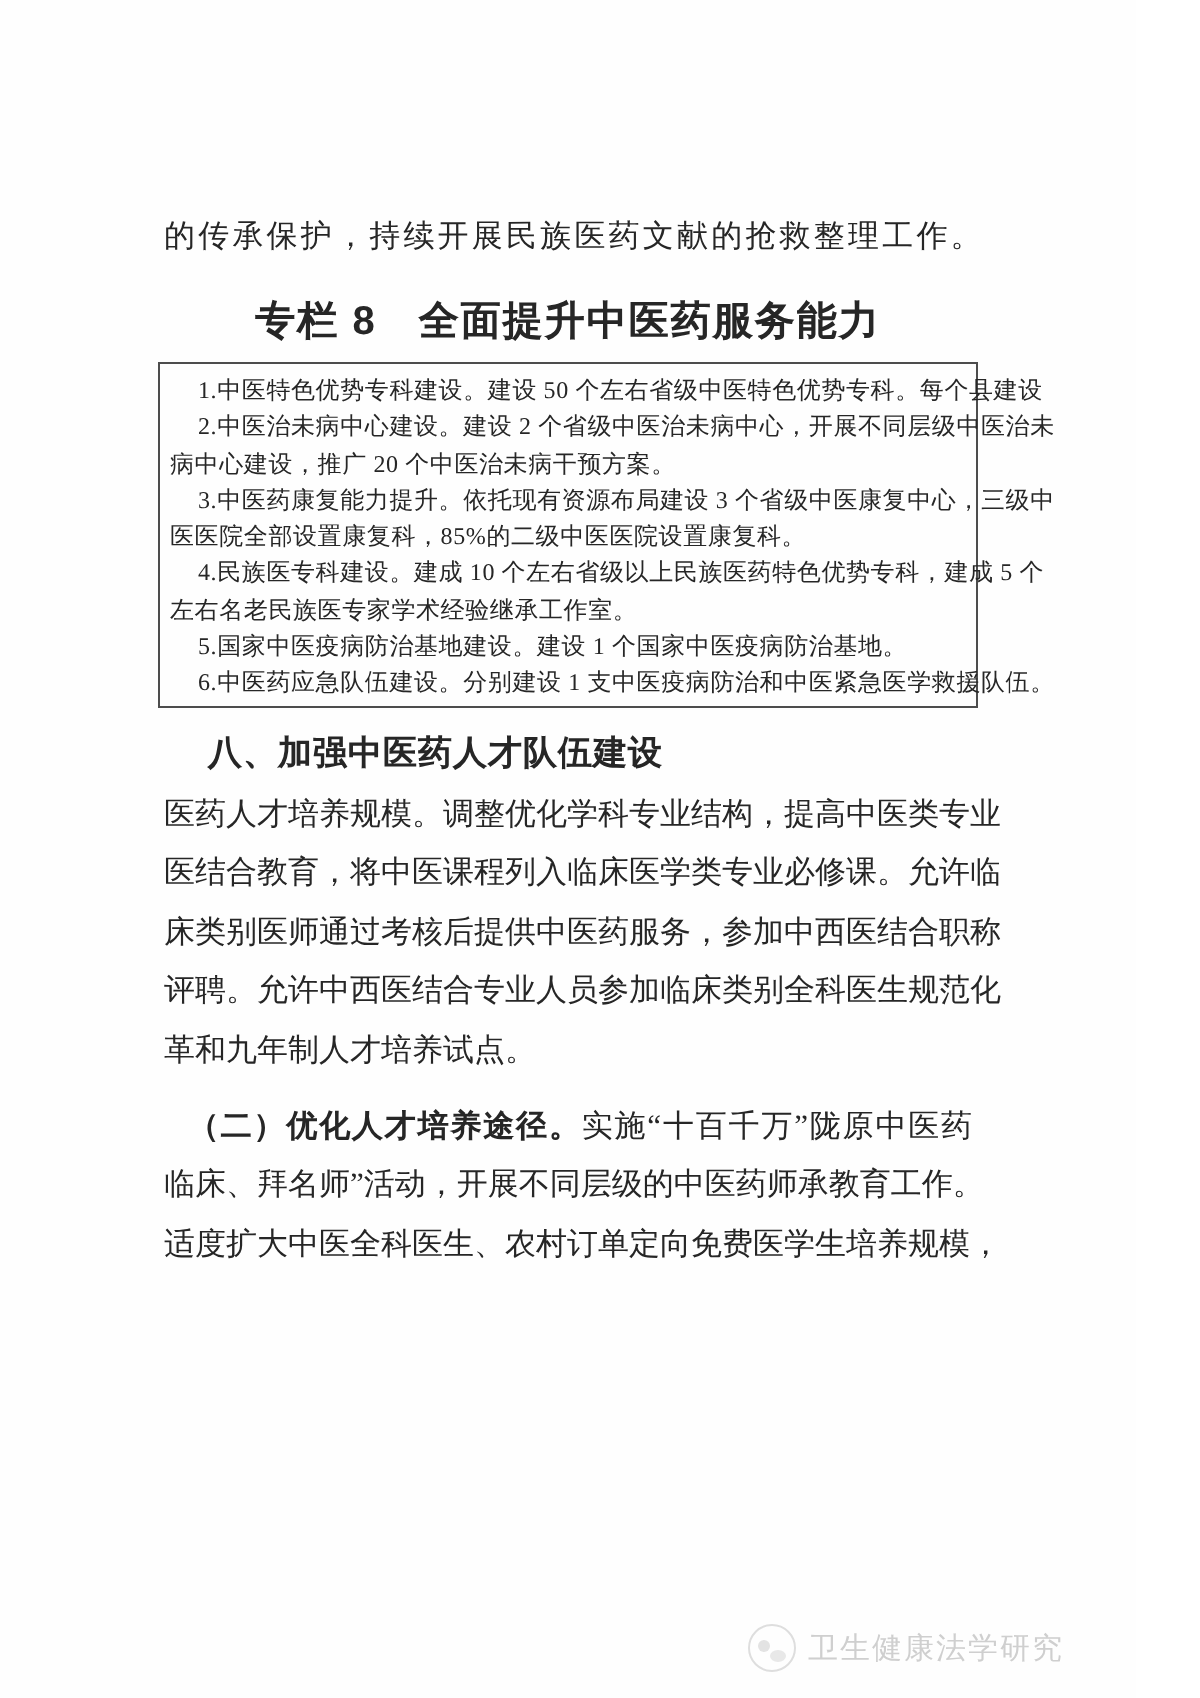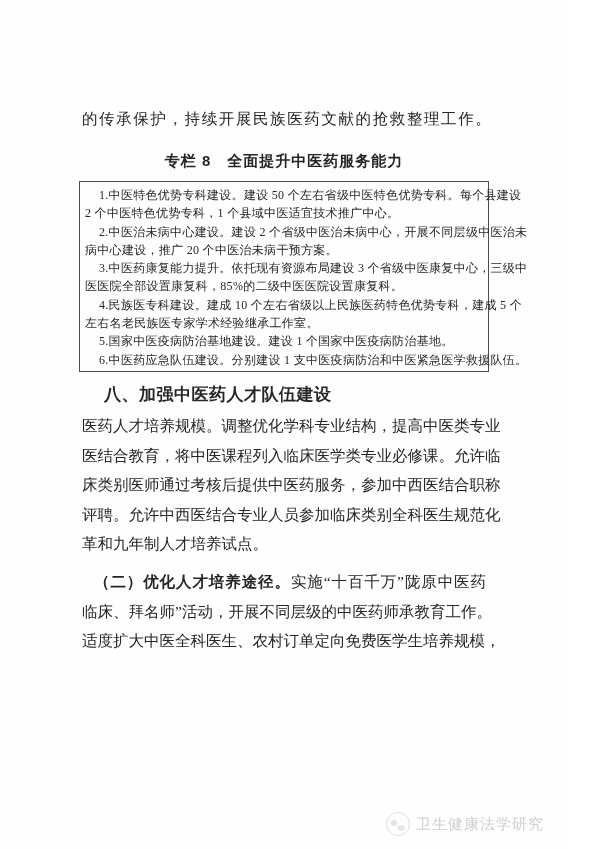--- a/index.html
+++ b/index.html
@@ -19,21 +19,21 @@
     line-height:26px;
     letter-spacing:1.6px;
     white-space:nowrap;
   }
   
   .box-title{
     margin-top:19px;
     text-align:center;
     font-family:"Liberation Sans","DejaVu Sans",sans-serif;
     font-weight:bold;
-    font-size:15px;
+    font-size:20px;
     line-height:20px;
     letter-spacing:1px;
   }
   
   .panel{
     margin:10px -3px 0 -3px;
     border:1.5px solid #4d4d4d;
     padding:4px 17px 2px 5px;
   }
   .box-line{
@@ -63,21 +63,21 @@
     white-space:nowrap;
     text-align:justify;
     text-align-last:justify;
   }
   .b-line.first{ text-indent:12px; }
   .b-line.last{ text-align:left; text-align-last:left; }
   .lead-in{ font-weight:600; }
   
   .watermark{
     position:absolute;
-    top:812px; right:24px;
+    top:812px; right:36px;
     display:flex; align-items:center; gap:6px;
     color:#cfcfcf;
     font-family:"Liberation Sans","DejaVu Sans",sans-serif;
     font-size:15px;
     letter-spacing:1px;
     user-select:none;
   }
   .wm-icon{
     width:24px;height:24px;flex:0 0 auto;
     position:relative;
@@ -102,21 +102,20 @@
 <body>
 
 <div class="page">
 
   <div class="intro-line">的传承保护，持续开展民族医药文献的抢救整理工作。</div>
 
   <div class="box-title">专栏 8　全面提升中医药服务能力</div>
 
   <div class="panel">
     <div class="box-line item-start jl">1.中医特色优势专科建设。建设 50 个左右省级中医特色优势专科。每个县建设</div>
-    <div class="box-line">2 个中医特色优势专科，1 个县域中医适宜技术推广中心。</div>
     <div class="box-line item-start jl">2.中医治未病中心建设。建设 2 个省级中医治未病中心，开展不同层级中医治未</div>
     <div class="box-line">病中心建设，推广 20 个中医治未病干预方案。</div>
     <div class="box-line item-start jl">3.中医药康复能力提升。依托现有资源布局建设 3 个省级中医康复中心，三级中</div>
     <div class="box-line">医医院全部设置康复科，85%的二级中医医院设置康复科。</div>
     <div class="box-line item-start jl">4.民族医专科建设。建成 10 个左右省级以上民族医药特色优势专科，建成 5 个</div>
     <div class="box-line">左右名老民族医专家学术经验继承工作室。</div>
     <div class="box-line item-start">5.国家中医疫病防治基地建设。建设 1 个国家中医疫病防治基地。</div>
     <div class="box-line item-start jl">6.中医药应急队伍建设。分别建设 1 支中医疫病防治和中医紧急医学救援队伍。</div>
   </div>
 

